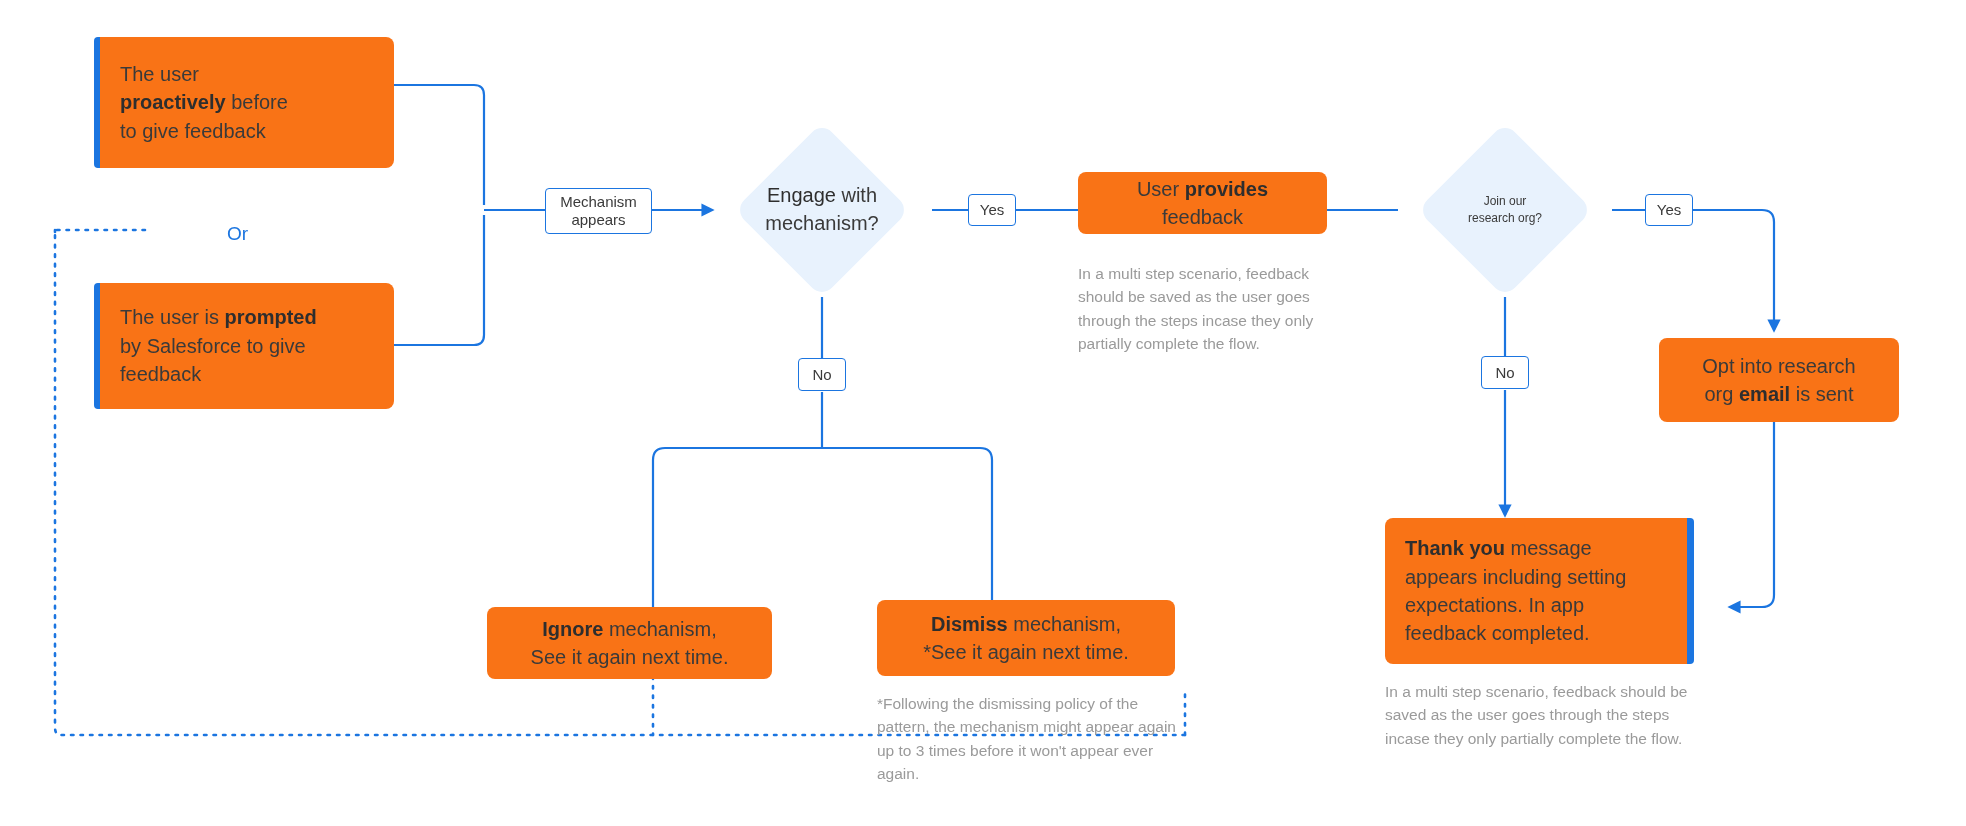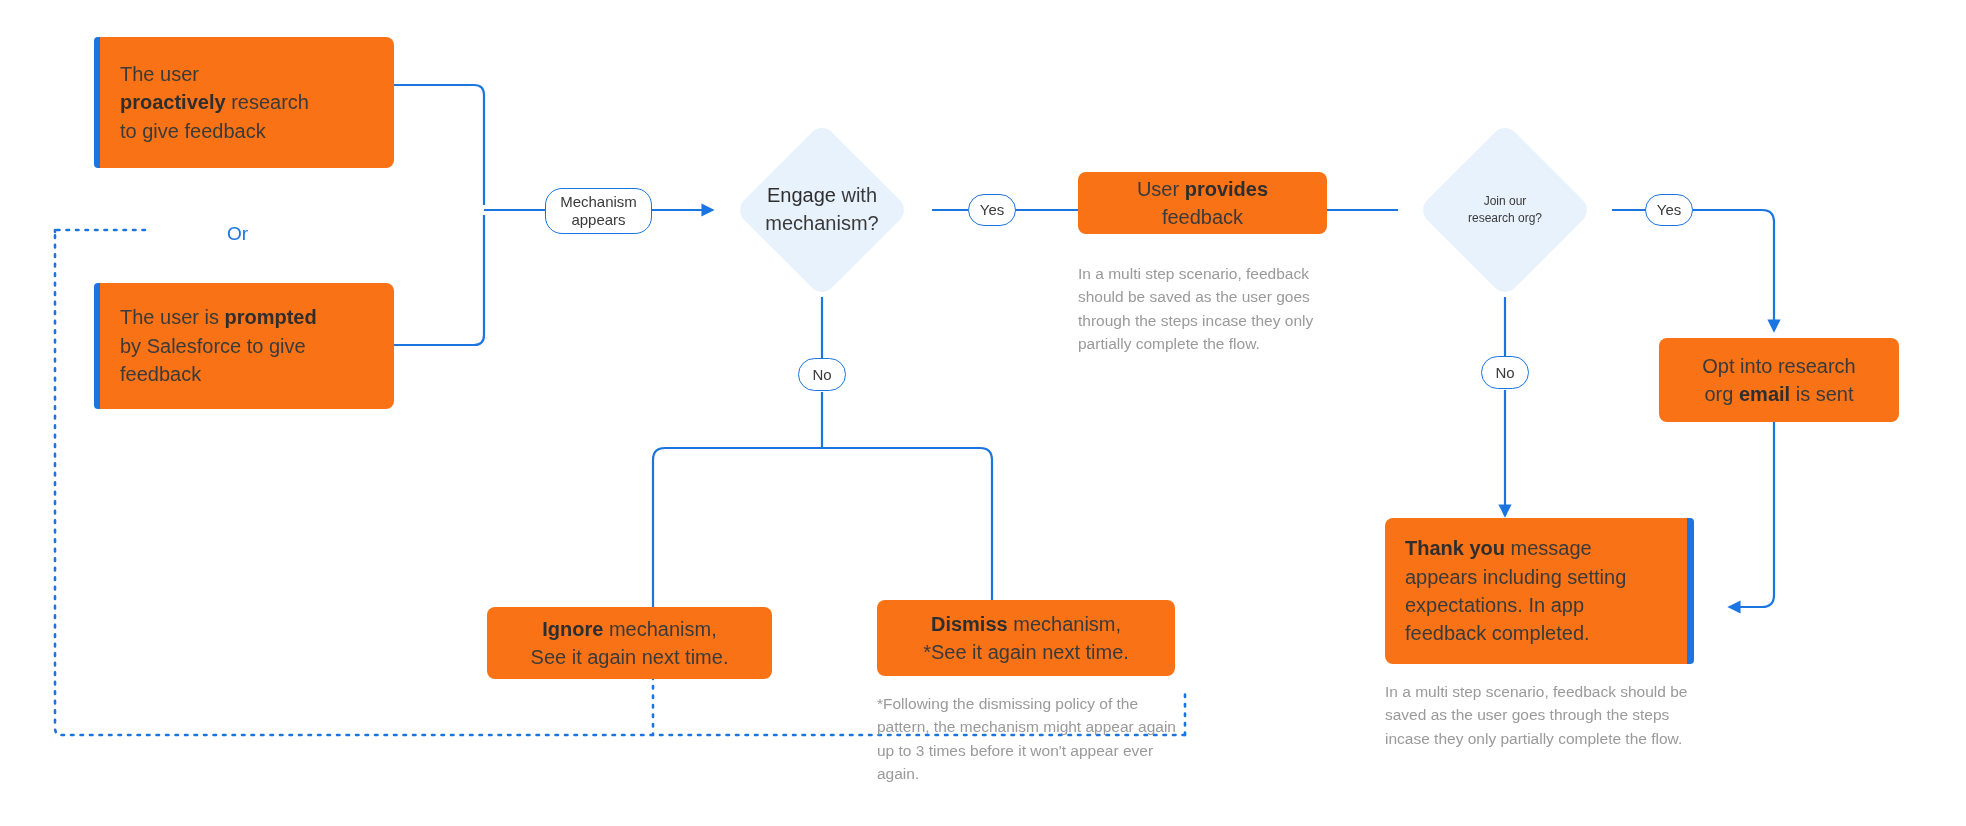--- a/index.html
+++ b/index.html
@@ -78,21 +78,21 @@
     line-height: 1.38;
     z-index: 2;
     white-space: nowrap;
   }
   .diamond .dlabel b { font-weight: 400; color: #2e2e2e; }
   
   .pill {
     position: absolute;
     background: #ffffff;
     border: 1.6px solid #1b75e0;
-    border-radius: 17px;
+    border-radius: 4px;
     color: #3a3a3a;
     display: flex;
     align-items: center;
     justify-content: center;
     text-align: center;
     line-height: 1.18;
     box-sizing: border-box;
     z-index: 3;
   }
   
@@ -162,21 +162,21 @@
       <path d="M 55 232 V 230"></path>
     </g>
     <g fill="none" stroke="#1b75e0" stroke-width="2.6" stroke-dasharray="2.5 7" stroke-linecap="round">
       <path d="M 57 230 H 152"></path>
     </g>
   </svg>
 
   <div class="node card left-accent" style="left:94px; top:37px; width:300px; height:131px; padding:0 20px 0 20px; font-size:20px;">
     <div class="txt">
       <span>The user</span><br>
-      <b>proactively</b><span> research</span><br>
+      <b>proactively</b><span> before</span><br>
       <span>to give feedback</span>
     </div>
   </div>
 
   <div class="or-label" style="left:227px; top:223px;">Or</div>
 
   <div class="node card left-accent" style="left:94px; top:283px; width:300px; height:126px; padding:0 20px 0 20px; font-size:20px;">
     <div class="txt">
       <span>The user is </span><b>prompted</b><br>
       <span>by Salesforce to give</span><br>

